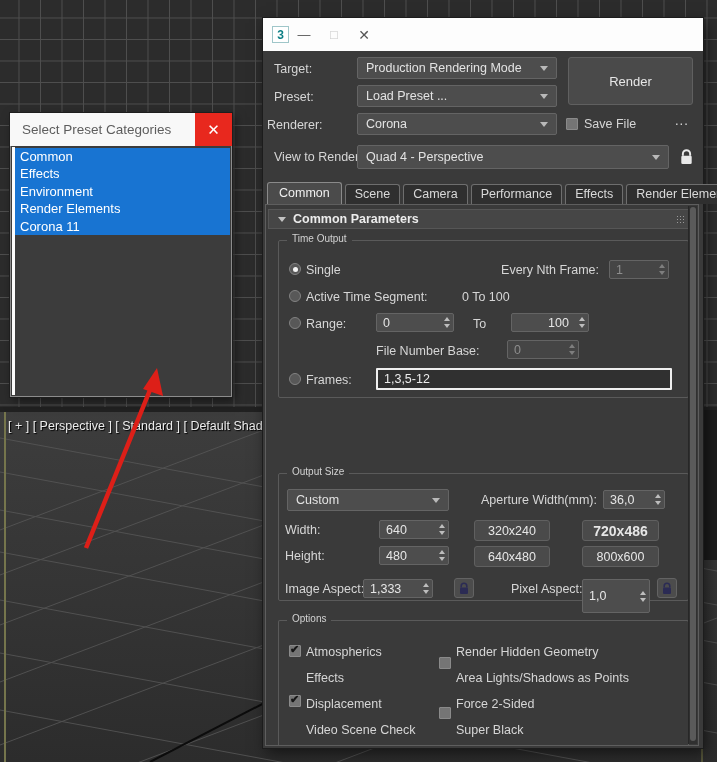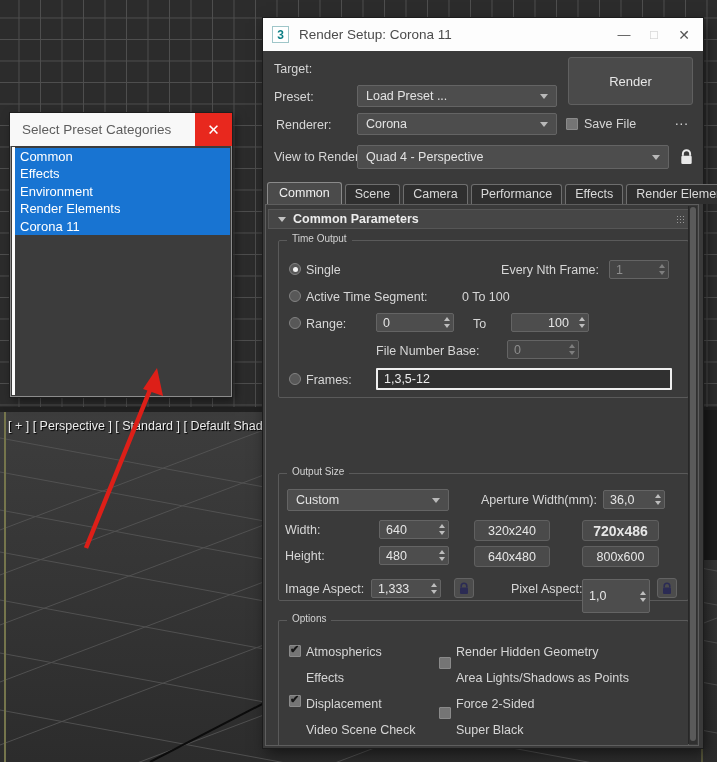--- a/index.html
+++ b/index.html
@@ -164,38 +164,41 @@
         <div class="pp-item">Environment</div>
         <div class="pp-item">Render Elements</div>
         <div class="pp-item">Corona 11</div>
       </div>
     </div>
   </div>
 
   <div class="dialog">
     <div class="titlebar">
       <div class="app-icon">3</div>
-      <div class="win-title">Render Setup: Corona 11</div>
       <div class="winbtn minimize">—</div>
       <div class="winbtn maximize">□</div>
       <div class="winbtn close">✕</div>
     </div>
 
     <div class="dialog-body">
 
       <div class="abs flabel" style="left:11px;top:11px;">Target:</div>
+      <div class="abs dd" style="left:94px;top:6px;width:200px;height:22px;">
+        <span class="dd-value">Production Rendering Mode</span>
+        <span class="caret"></span>
+      </div>
       <div class="abs big-btn" style="left:305px;top:6px;width:125px;height:48px;">Render</div>
 
       <div class="abs flabel" style="left:11px;top:39px;">Preset:</div>
       <div class="abs dd" style="left:94px;top:34px;width:200px;height:22px;">
         <span class="dd-value">Load Preset ...</span>
         <span class="caret"></span>
       </div>
 
-      <div class="abs flabel" style="left:13px;top:67px;">Renderer:</div>
+      <div class="abs flabel" style="left:4px;top:67px;">Renderer:</div>
       <div class="abs dd" style="left:94px;top:62px;width:200px;height:22px;">
         <span class="dd-value">Corona</span>
         <span class="caret"></span>
       </div>
       <div class="abs checkbox" style="left:303px;top:67px;"></div>
       <div class="abs flabel" style="left:321px;top:66px;">Save File</div>
       <div class="abs dots-btn" style="left:412px;top:62px;">...</div>
 
       <div class="abs flabel" style="left:11px;top:99px;">View to Render:</div>
       <div class="abs dd" style="left:94px;top:94px;width:312px;height:24px;">
@@ -310,21 +313,21 @@
             <span class="spin-val">480</span>
             <span class="spin-arrows">
                 <i class="up"></i>
                 <i class="dn"></i>
               </span>
           </div>
           <div class="abs big-btn" style="left:195px;top:72px;width:76px;height:21px;font-size:12.5px;">640x480</div>
           <div class="abs big-btn" style="left:303px;top:72px;width:77px;height:21px;font-size:12.5px;">800x600</div>
 
           <div class="abs flabel" style="left:6px;top:108px;">Image Aspect:</div>
-          <div class="abs spin" style="left:92px;top:105px;width:70px;height:19px;">
+          <div class="abs spin" style="left:84px;top:105px;width:70px;height:19px;">
             <span class="spin-val">1,333</span>
             <span class="spin-arrows">
                 <i class="up"></i>
                 <i class="dn"></i>
               </span>
           </div>
           <div class="abs lock-btn" style="left:175px;top:104px;width:20px;height:20px;">
             <svg width="10" height="13" viewBox="0 0 10 12">
               <path d="M2.2 5 V3.6 A2.8 2.8 0 0 1 7.8 3.6 V5" fill="none" stroke="#2b2b54" stroke-width="1.6"></path>
               <rect x="1" y="5" width="8" height="6.4" rx="1" fill="#2b2b54"></rect>

